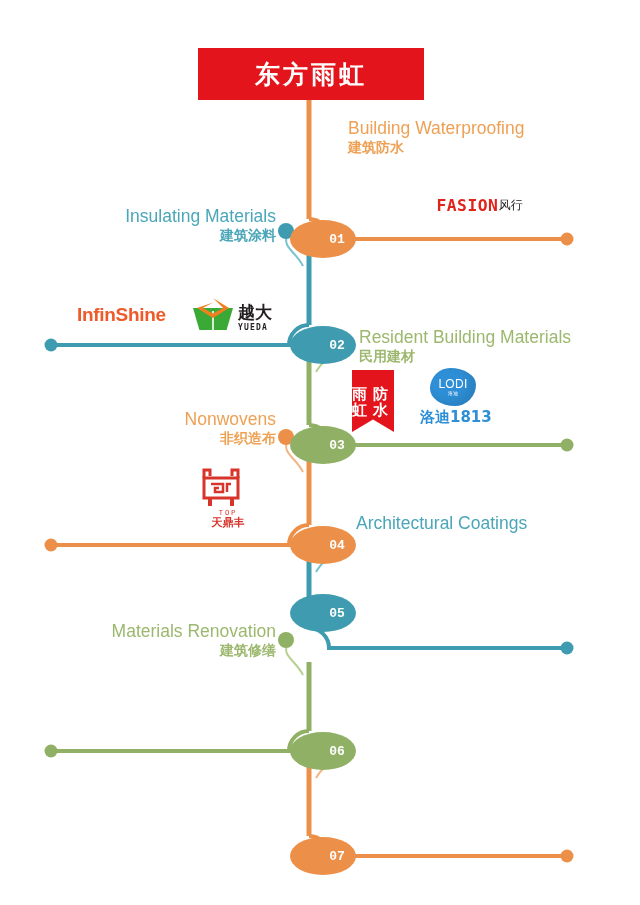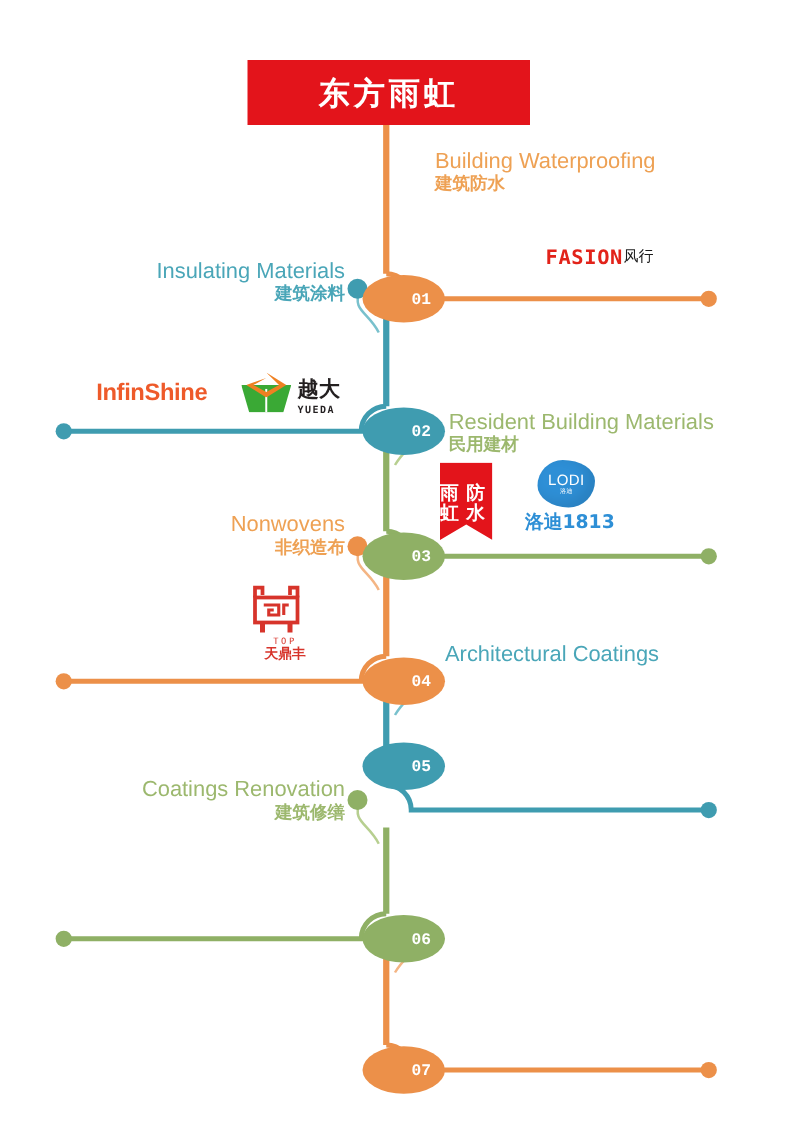--- a/index.html
+++ b/index.html
@@ -237,21 +237,21 @@
   <div class="label lbl-left c-orange" style="right:364px;top:409px;">
     <span class="en">Nonwovens</span>
     <span class="cn">非织造布</span>
   </div>
 
   <div class="label lbl-right c-teal" style="left:356px;top:513px;">
     <span class="en">Architectural Coatings</span>
   </div>
 
   <div class="label lbl-left c-green" style="right:364px;top:621px;">
-    <span class="en">Coatings Renovation</span>
+    <span class="en">Materials Renovation</span>
     <span class="cn">建筑修缮</span>
   </div>
 
   <div class="label lbl-right c-orange" style="left:356px;top:725px;">
     <span class="en"></span>
     <span class="cn"></span>
   </div>
 
   <div class="logo logo-fasion">
     <span class="fa">FASION</span>

